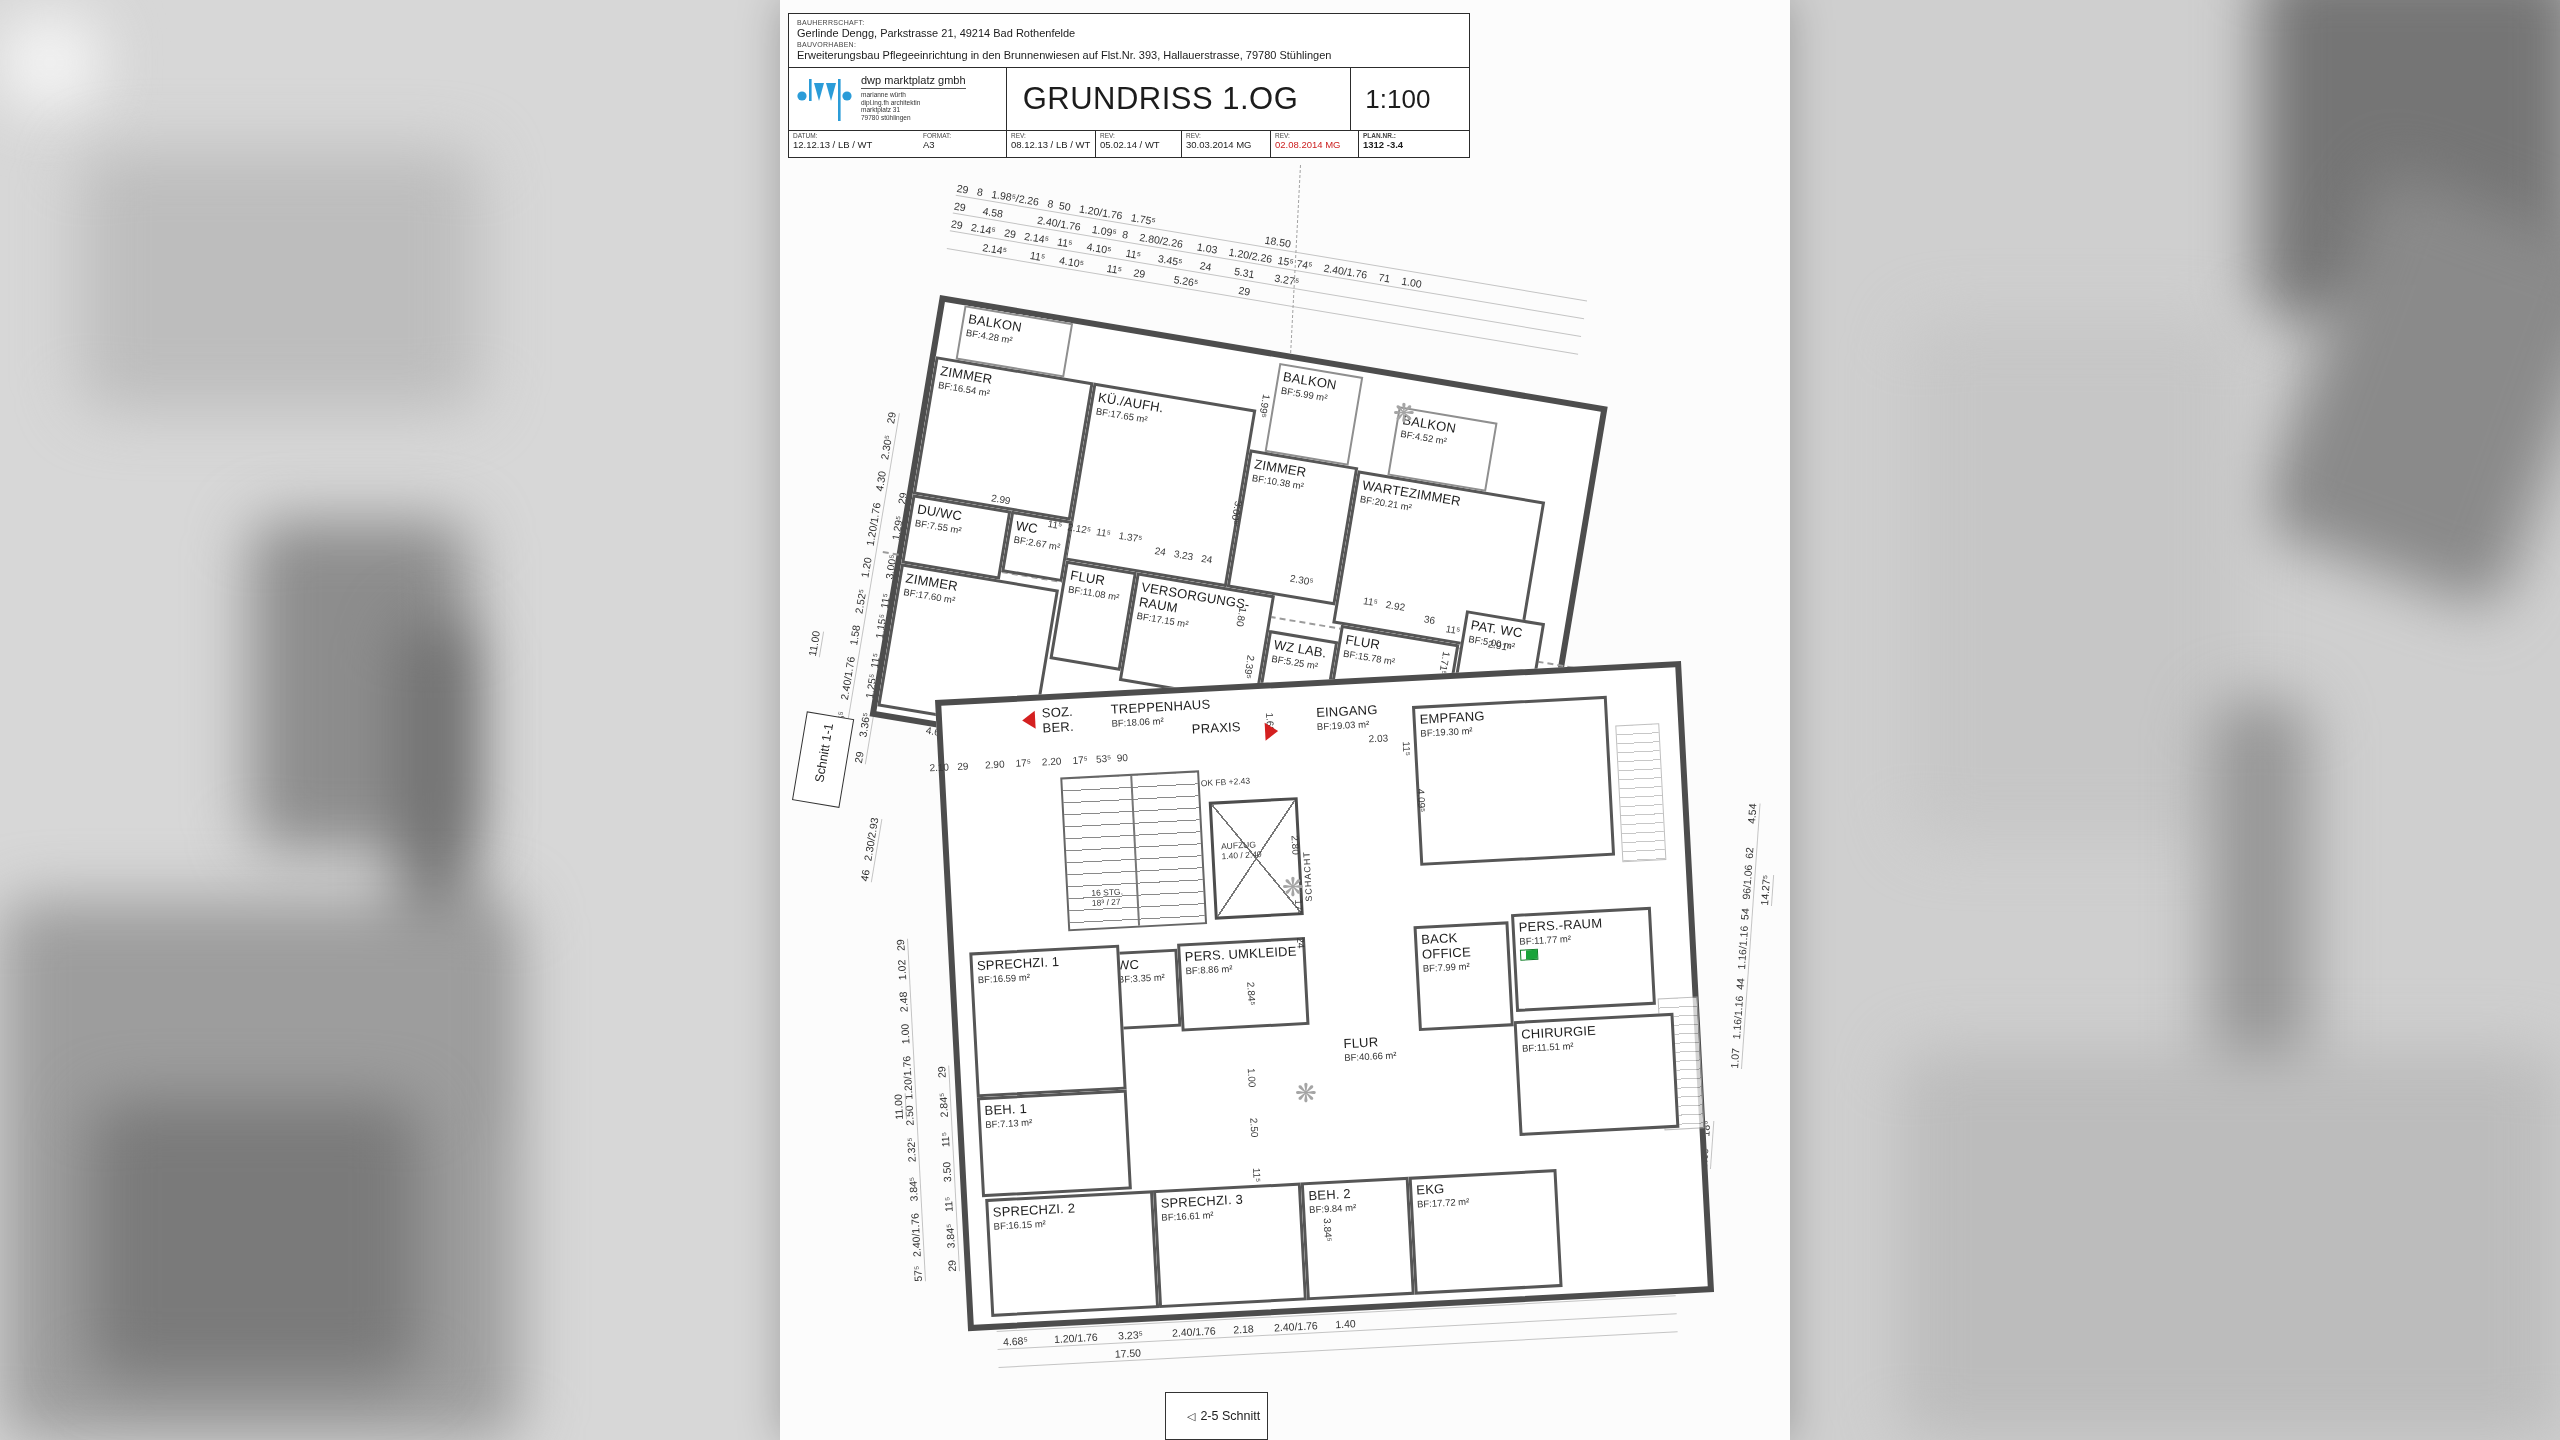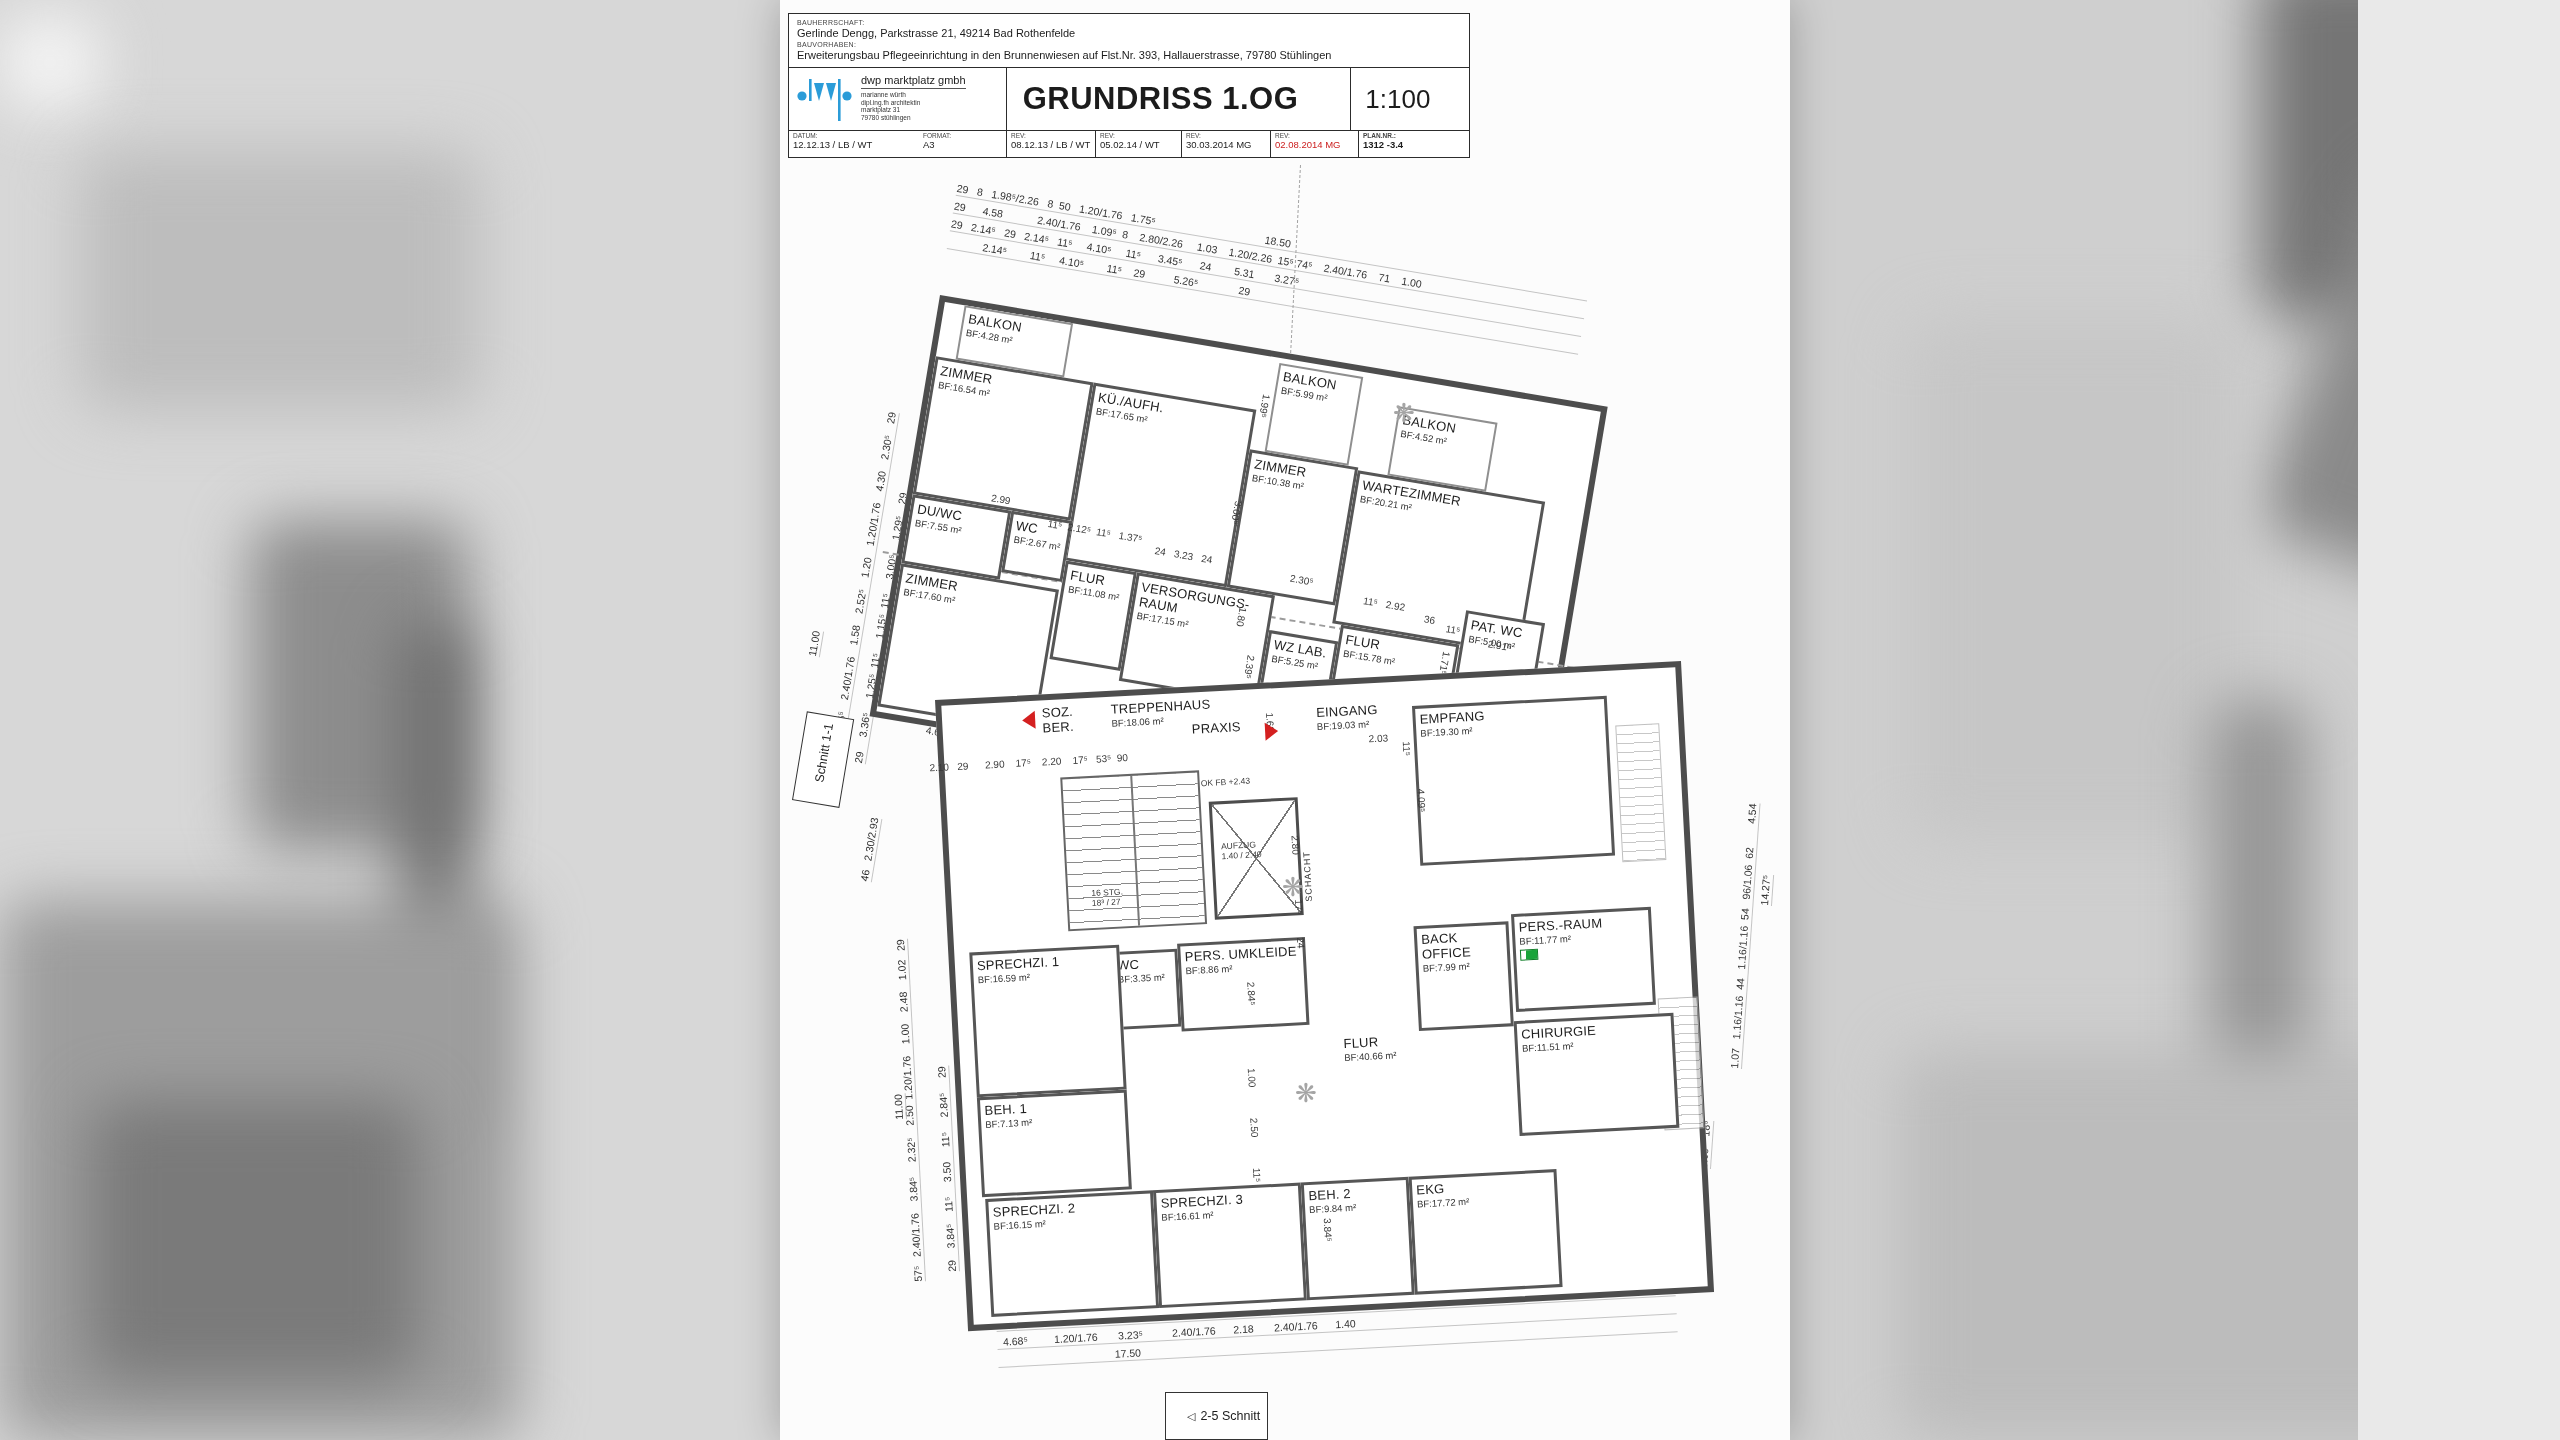--- a/index.html
+++ b/index.html
@@ -1,35 +1,35 @@
 <!DOCTYPE html>
 <html><head>
 <meta charset="utf-8">
 <style>
   html,body{margin:0;padding:0;background:#e9e9e9;}
-  .stage{position:relative;width:2358px;height:1440px;overflow:hidden;
+  .stage{position:relative;width:2560px;height:1440px;overflow:hidden;
          font-family:"Liberation Sans",sans-serif;background:#dcdcdc;}
   
   .blurside{position:absolute;top:0;height:100%;}
   .blob{position:absolute;filter:blur(30px);border-radius:30px;}
   
   .page{position:absolute;left:780px;top:0;width:1010px;height:1440px;background:#fcfcfc;
         box-shadow:0 0 40px rgba(0,0,0,.25);}
   
   .titleblock{position:absolute;left:8px;top:13px;width:680px;border:1px solid #2c2c2c;background:#fff;color:#1c1c1c;}
   .tb-top{border-bottom:1px solid #2c2c2c;padding:3px 8px 4px;}
   .tb-label{font-size:7px;color:#444;letter-spacing:.3px;margin-top:2px;}
   .tb-value{font-size:11px;margin:1px 0 2px;}
   .tb-mid{display:flex;align-items:stretch;border-bottom:1px solid #2c2c2c;height:62px;}
   .tb-logo-cell{width:217px;display:flex;align-items:flex-start;padding:6px 6px 2px 8px;gap:8px;}
   .tb-firm{font-size:11px;line-height:12px;}
   .tb-firm .firmname{border-bottom:1px solid #555;padding-bottom:2px;margin-bottom:2px;}
   .archline{font-size:6.5px;line-height:7.5px;color:#333;}
   .tb-title{width:351px;border-left:1px solid #2c2c2c;font-size:31px;letter-spacing:.5px;
-            display:flex;align-items:center;padding-left:16px;font-weight:700;}
+            display:flex;align-items:center;padding-left:16px;font-weight:400;}
   .tb-scale{width:111px;border-left:1px solid #2c2c2c;font-size:26px;display:flex;align-items:center;padding-left:14px;}
   .tb-meta{display:flex;height:26px;}
   .tb-meta .cell{border-left:1px solid #2c2c2c;padding:1px 4px;box-sizing:border-box;}
   .tb-meta .cell.first,.tb-meta .cell.nb{border-left:none;}
   .tb-meta .mlabel{font-size:6.5px;color:#444;}
   .tb-meta .mvalue{font-size:9.5px;white-space:nowrap;}
   
   .wing{position:absolute;border:6px solid #4d4d4d;background:#fff;}
   #upper-wing{left:940px;top:295px;width:665px;height:415px;transform:rotate(9.5deg);transform-origin:0 0;}
   #lower-wing{left:935px;top:700px;width:735px;height:620px;transform:rotate(-3deg);transform-origin:0 0;}

